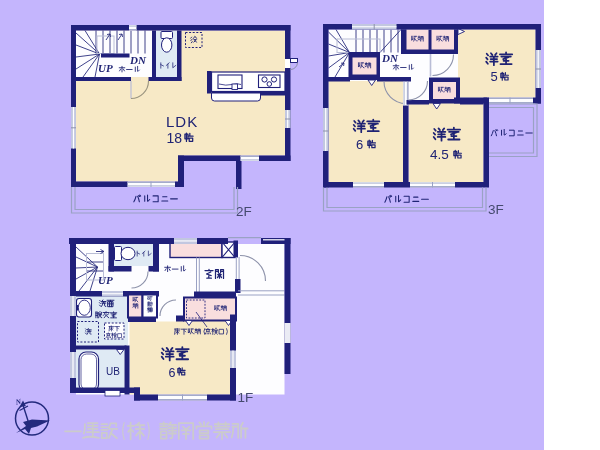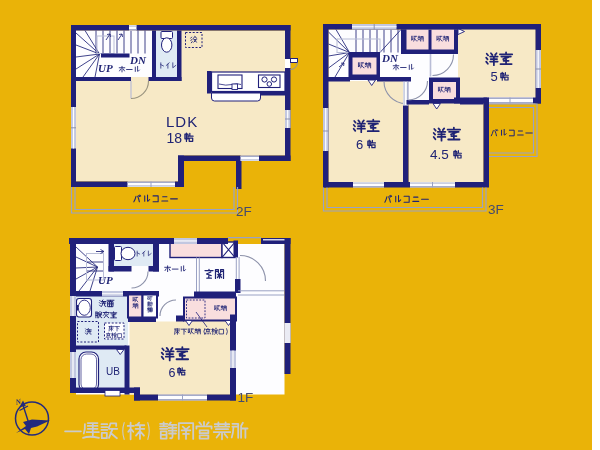--- a/index.html
+++ b/index.html
@@ -1,16 +1,16 @@
 <!DOCTYPE html>
 <html><head>
 <meta charset="utf-8">
 <style>
 html,body{margin:0;padding:0;background:#fff}
-.wrap{position:relative;width:592px;height:450px;background:#eab308;overflow:hidden;font-family:"Liberation Sans",sans-serif}
+.wrap{position:relative;width:544px;height:450px;background:#c4b5fd;overflow:hidden;font-family:"Liberation Sans",sans-serif}
 .k{stroke:#1f2374;fill:none;stroke-width:1.25;stroke-linecap:round;stroke-linejoin:round}
 .t{fill:#1f2374;font-family:"Liberation Sans",sans-serif}
 .ts{font-family:"Liberation Serif",serif;font-style:italic;fill:#1f2374;font-weight:bold}
 </style>
 </head>
 <body>
 <div class="wrap">
 <svg width="600" height="450" viewBox="0 0 600 450" xmlns="http://www.w3.org/2000/svg">
 <defs>
 <g id="g_to">

